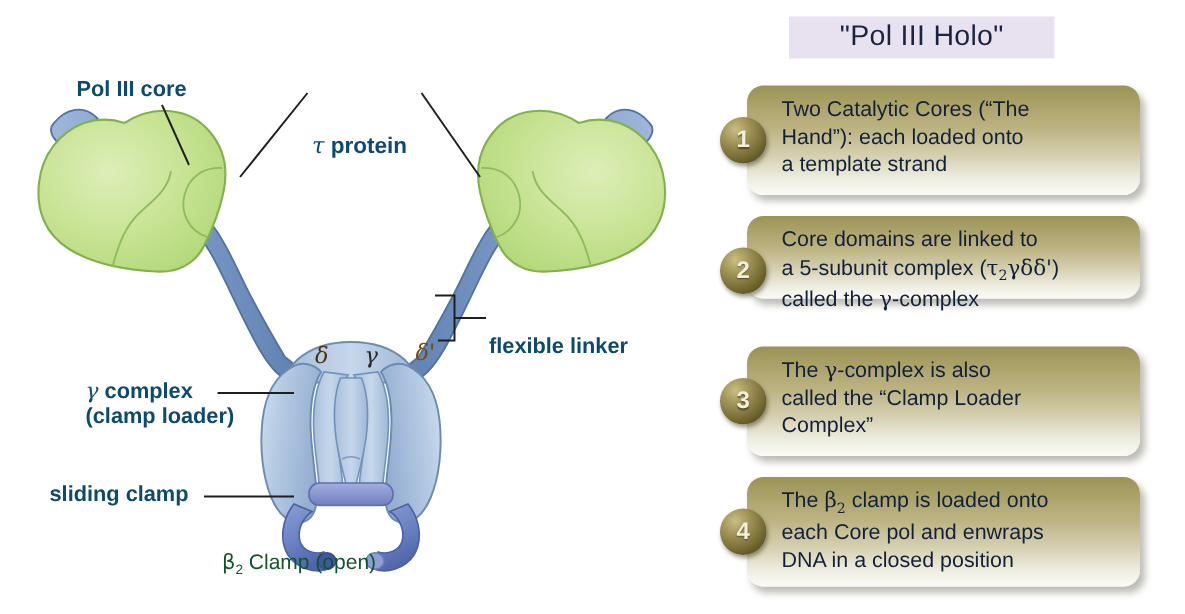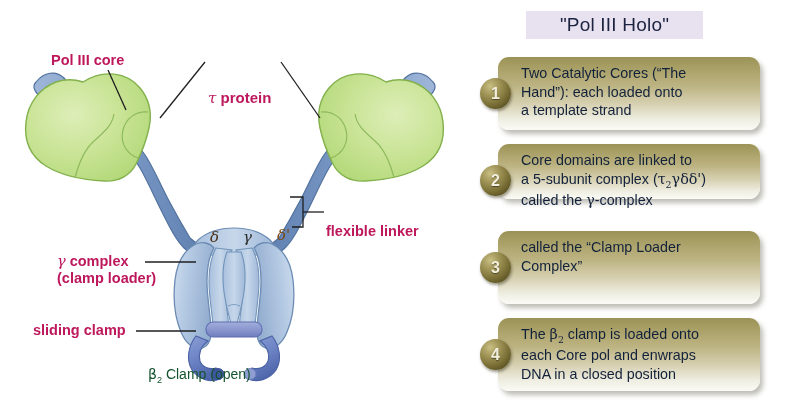--- a/index.html
+++ b/index.html
@@ -24,21 +24,21 @@
     width: 470px;
     height: 409px;
   }
   #diagram svg { display: block; }
 
   .dlabel {
     position: absolute;
     font-family: "Liberation Sans", sans-serif;
     font-weight: bold;
     font-size: 14.5px;
-    color: #be185d;
+    color: #0c4a6e;
     white-space: nowrap;
     line-height: 1.15;
   }
   .dlabel.reg { font-weight: normal; margin-top: 43px; }
   .greek { font-family: "DejaVu Serif", serif; font-style: italic; font-weight: normal; }
 
   #label-pol3core { left: 51px; top: 52px; }
   #label-tau       { left: 208px; top: 46px; font-weight: normal; font-size: 15px; }
   #label-flexlink  { left: 326px; top: 203px; margin-top: 20px; }
   #label-gamma     { left: 57px;  top: 253px; }
@@ -411,20 +411,21 @@
     <div class="callout" id="callout-2">
       <span class="ctext">Core domains are linked to</span>
       <span class="ctext">a 5-subunit complex (<span class="gk">τ<sub>2</sub>γδδ'</span>)</span>
       <span class="ctext">called the <span class="gk">γ</span>-complex</span>
     </div>
     <div class="badge" id="badge-2">
       <span class="num">2</span>
     </div>
 
     <div class="callout" id="callout-3">
+      <span class="ctext">The <span class="gk">γ</span>-complex is also</span>
       <span class="ctext">called the “Clamp Loader</span>
       <span class="ctext">Complex”</span>
     </div>
     <div class="badge" id="badge-3">
       <span class="num">3</span>
     </div>
 
     <div class="callout" id="callout-4">
       <span class="ctext">The <span class="gk">β<sub>2</sub></span> clamp is loaded onto</span>
       <span class="ctext">each Core pol and enwraps</span>

